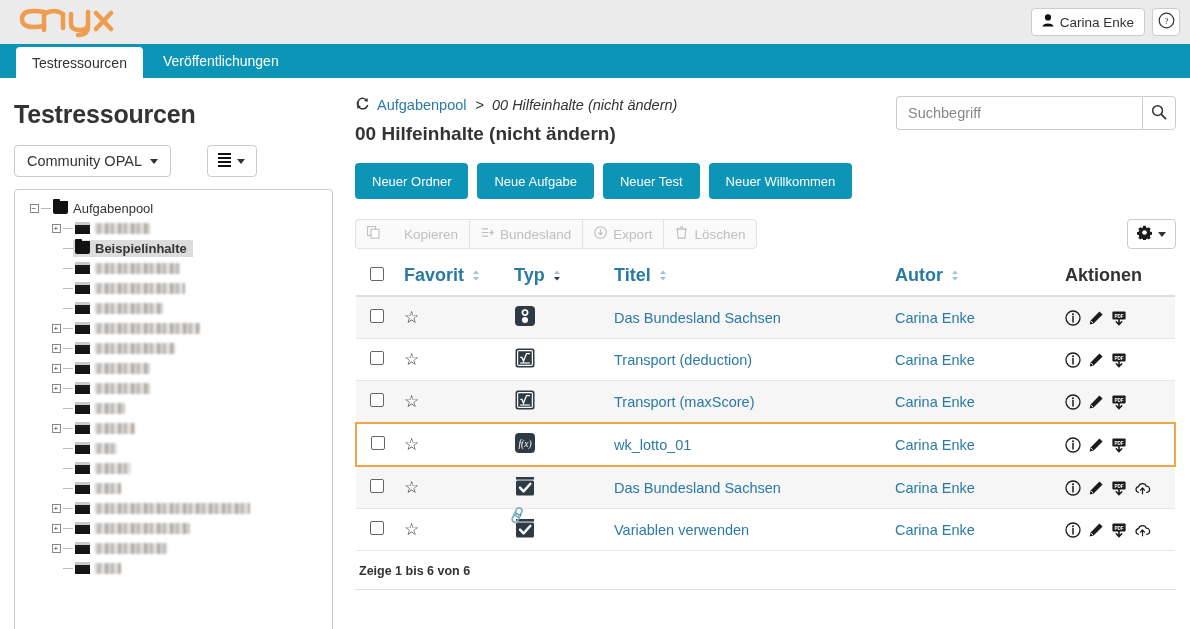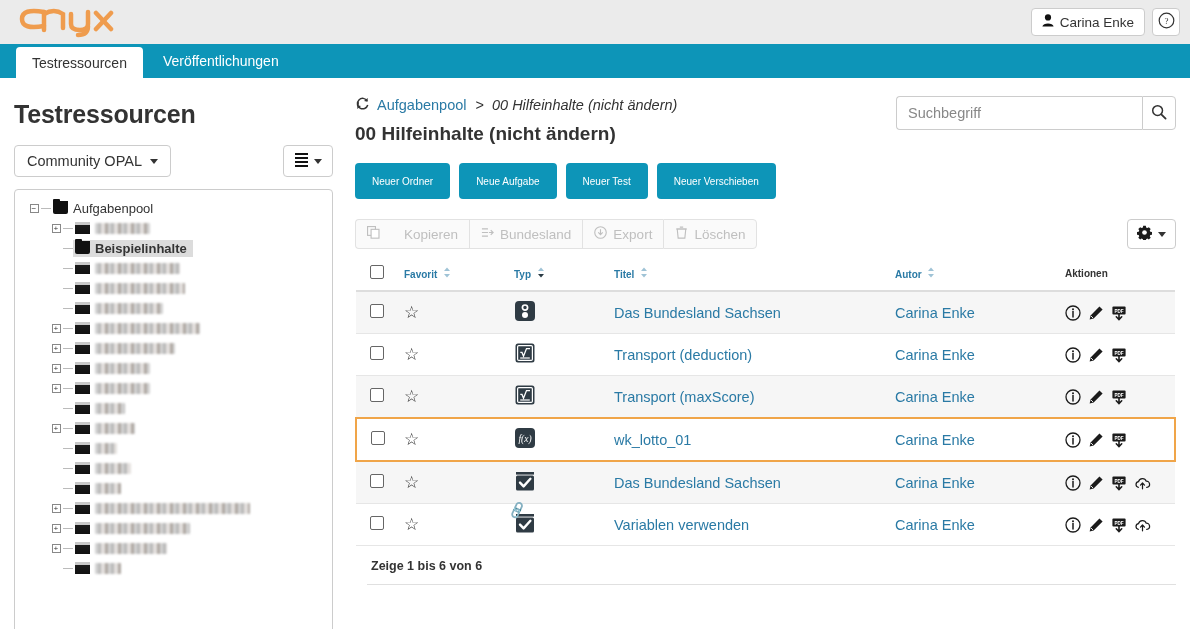--- a/index.html
+++ b/index.html
@@ -89,21 +89,21 @@
   .content { flex: 1; padding: 0 14px 0 10px; min-width: 0; }
 
   .page-title {
     font-size: 25px;
     font-weight: bold;
     color: #333333;
     margin: 22px 0 16px 0;
     letter-spacing: -0.2px;
   }
 
-  .sb-controls { display: flex; justify-content: space-between; align-items: center; gap: 36px; }
+  .sb-controls { display: flex; align-items: center; gap: 36px; }
   .ddl-btn {
     background: #ffffff;
     border: 1px solid #cccccc;
     border-radius: 4px;
     height: 32px;
     padding: 0 12px;
     display: flex; align-items: center; gap: 8px;
     font-size: 14.5px; color: #333333; cursor: pointer;
   }
   .view-btn {
@@ -241,21 +241,21 @@
   }
 
   .actions-row { display: flex; gap: 9px; margin-top: 18px; }
   .btn-primary {
     background: #0d95b8;
     color: #ffffff;
     border: none;
     border-radius: 4px;
     height: 36px;
     padding: 0 17px;
-    font-size: 10px;
+    font-size: 13px;
     font-family: "Liberation Sans", sans-serif;
     cursor: pointer;
   }
 
   
   .toolbar {
     margin-top: 20px;
     display: flex; align-items: center; justify-content: space-between;
   }
   .btn-group { display: flex; }
@@ -279,21 +279,21 @@
     border-radius: 4px;
     height: 30px; padding: 0 9px;
     display: flex; align-items: center; gap: 6px;
     cursor: pointer;
   }
 
   
   table.grid { width: 100%; border-collapse: collapse; margin-top: 8px; table-layout: fixed; }
   table.grid th {
     text-align: left;
-    font-size: 10px;
+    font-size: 18px;
     color: #2a7aa5;
     font-weight: bold;
     padding: 8px 0 9px 0;
     border-bottom: 2px solid #dddddd;
     white-space: nowrap;
   }
   table.grid th.plain { color: #333333; }
   table.grid td {
     padding: 8px 0;
     font-size: 14.5px;
@@ -335,21 +335,20 @@
   }
   .act-icons { display: flex; align-items: center; gap: 7px; }
   .act { cursor: pointer; display: inline-flex; }
 
   .footer-note {
     font-size: 12.5px;
     font-weight: bold;
     color: #333333;
     padding: 13px 0 11px 4px;
     border-bottom: 1px solid #e0e0e0;
-    margin-left: 12px;
   }
 </style>
 </head>
 <body>
 
 <div class="topbar">
   <div class="logo">
     <svg width="100" height="34" viewBox="0 0 100 34" aria-hidden="true">
       <g fill="none" stroke="#ef9c4e" stroke-width="4.5" stroke-linecap="round">
         <path d="M30 8 Q8 4 8 15 Q8 26 30 22"></path>
@@ -583,21 +582,21 @@
               </svg>
           </span>
         </div>
       </div>
     </div>
 
     <div class="actions-row">
       <button class="btn-primary">Neuer Ordner</button>
       <button class="btn-primary">Neue Aufgabe</button>
       <button class="btn-primary">Neuer Test</button>
-      <button class="btn-primary">Neuer Verschieben</button>
+      <button class="btn-primary">Neuer Willkommen</button>
     </div>
 
     <div class="toolbar">
       <div class="btn-group">
         <div class="btn-disabled">
           <span>
             <svg width="13" height="13" viewBox="0 0 14 14">
                 <rect x="0.6" y="0.6" width="8.5" height="9.5" fill="none" stroke="#bfbfbf" stroke-width="1.2"></rect>
                 <rect x="4.4" y="3.6" width="8.5" height="9.5" fill="#fff" stroke="#bfbfbf" stroke-width="1.2"></rect>
               </svg>

